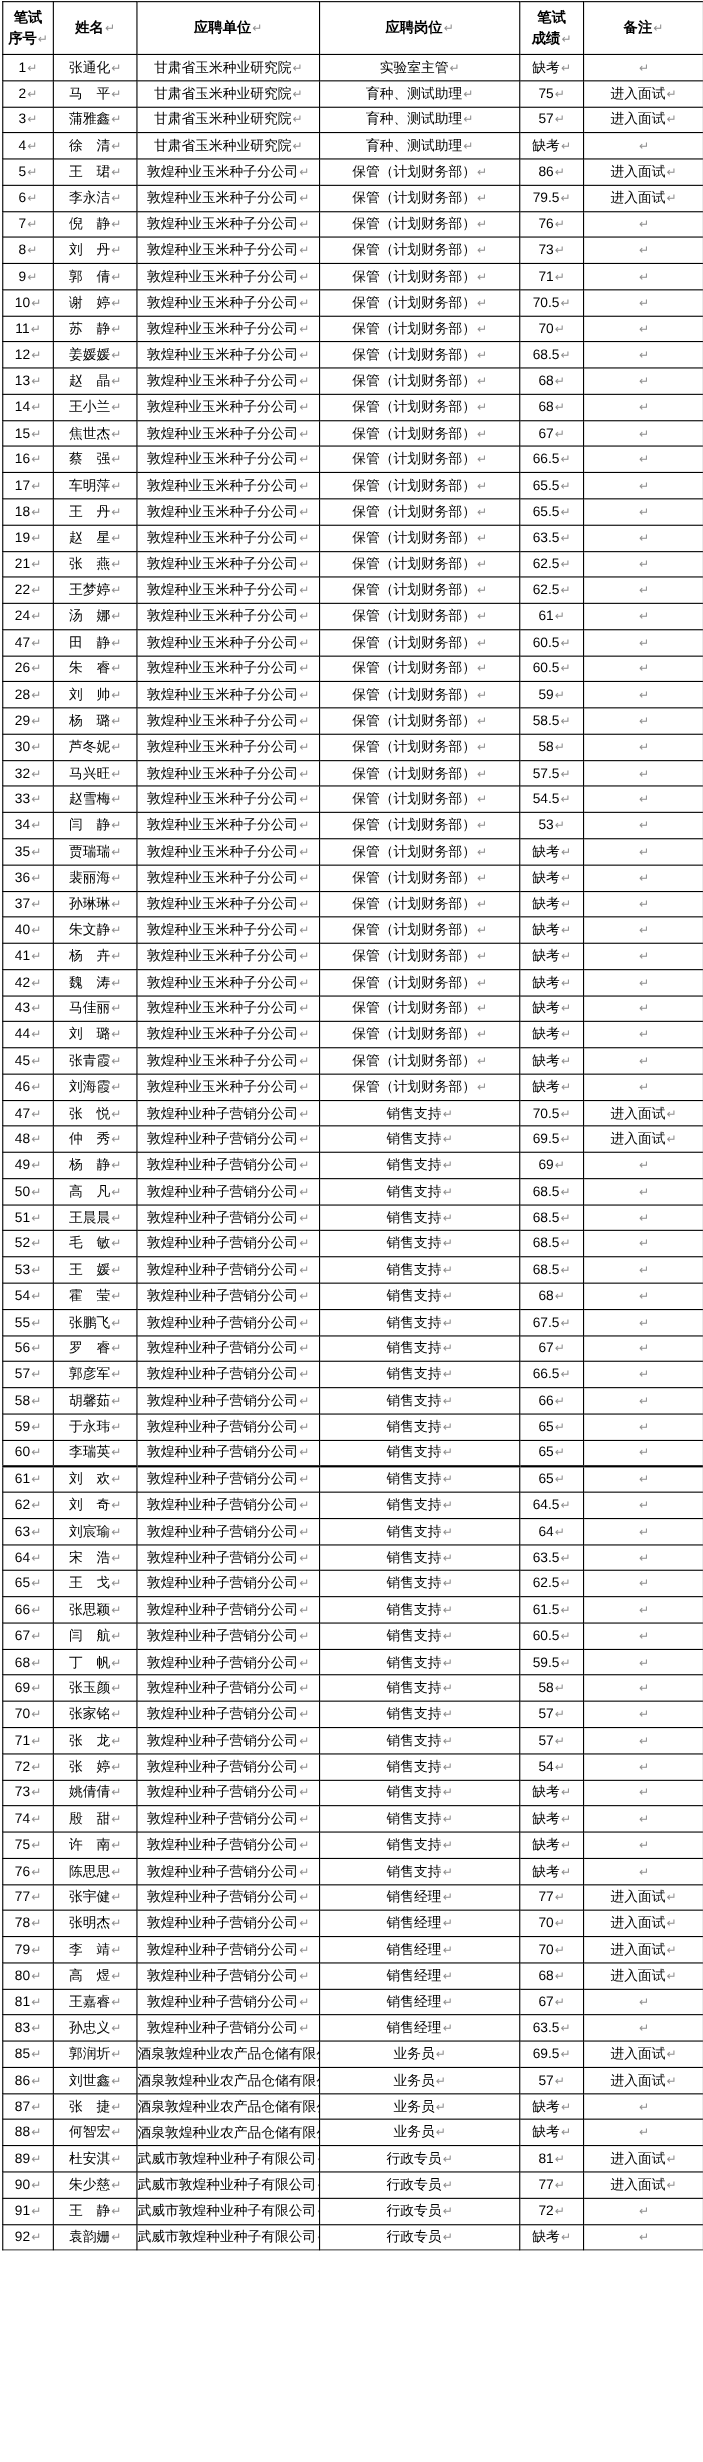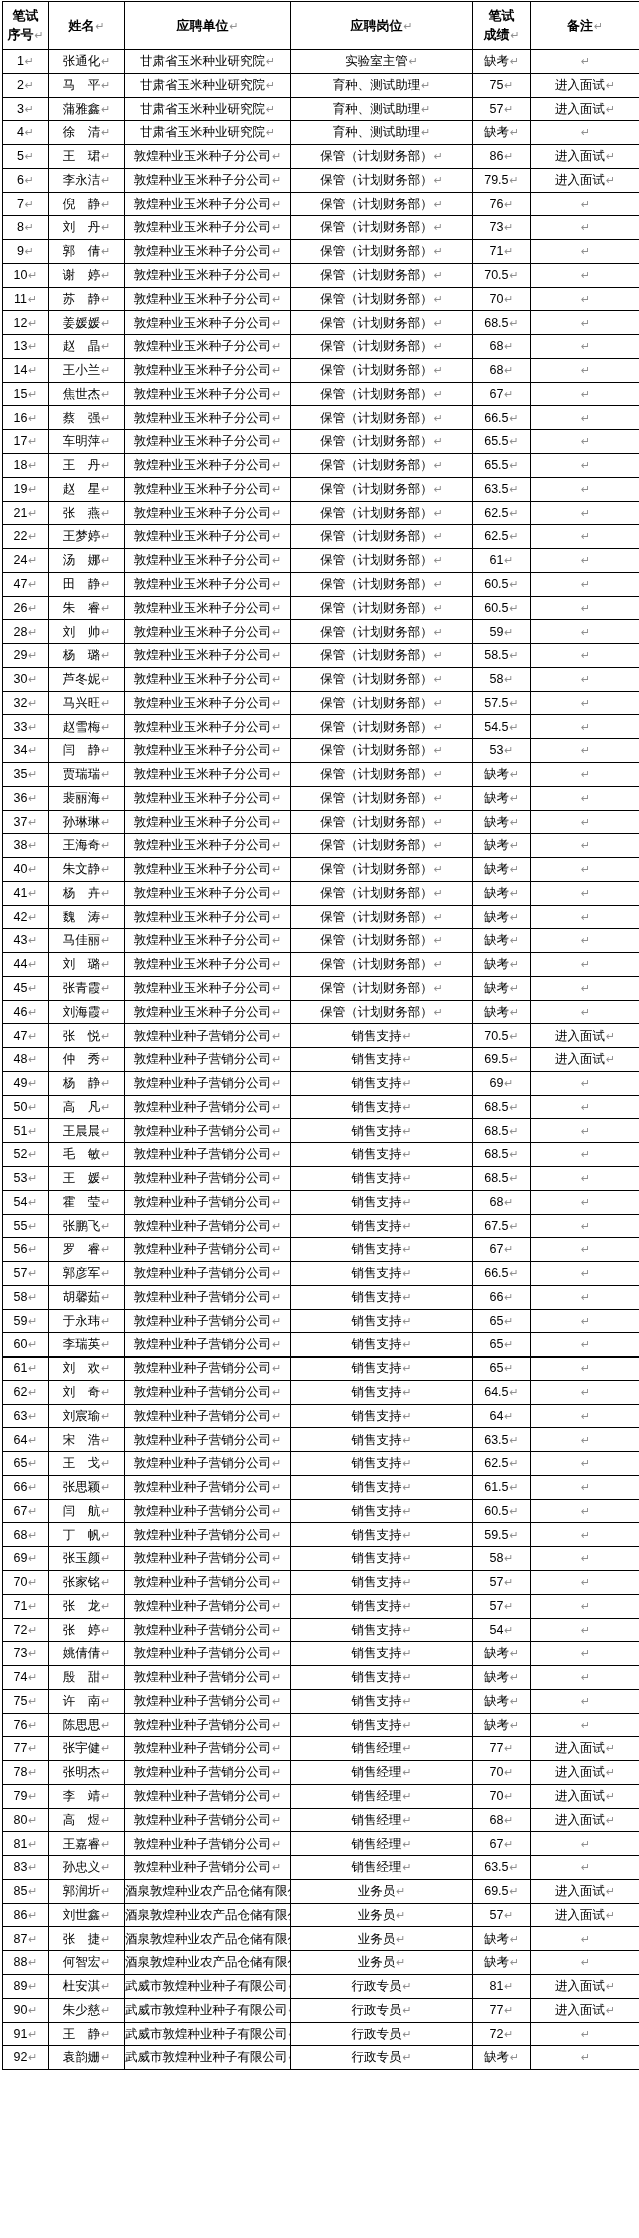--- a/index.html
+++ b/index.html
@@ -340,28 +340,20 @@
       </tr>
       <tr>
         <td><span>37</span><span class="mark">↵</span></td>
         <td><span>孙琳琳</span><span class="mark">↵</span></td>
         <td><span>敦煌种业玉米种子分公司</span><span class="mark">↵</span></td>
         <td><span>保管（计划财务部）</span><span class="mark">↵</span></td>
         <td><span>缺考</span><span class="mark">↵</span></td>
         <td><span class="mark">↵</span></td>
       </tr>
       <tr>
-        <td><span>38</span><span class="mark">↵</span></td>
-        <td><span>王海奇</span><span class="mark">↵</span></td>
-        <td><span>敦煌种业玉米种子分公司</span><span class="mark">↵</span></td>
-        <td><span>保管（计划财务部）</span><span class="mark">↵</span></td>
-        <td><span>缺考</span><span class="mark">↵</span></td>
-        <td><span class="mark">↵</span></td>
-      </tr>
-      <tr>
         <td><span>40</span><span class="mark">↵</span></td>
         <td><span>朱文静</span><span class="mark">↵</span></td>
         <td><span>敦煌种业玉米种子分公司</span><span class="mark">↵</span></td>
         <td><span>保管（计划财务部）</span><span class="mark">↵</span></td>
         <td><span>缺考</span><span class="mark">↵</span></td>
         <td><span class="mark">↵</span></td>
       </tr>
       <tr>
         <td><span>41</span><span class="mark">↵</span></td>
         <td><span>杨　卉</span><span class="mark">↵</span></td>

